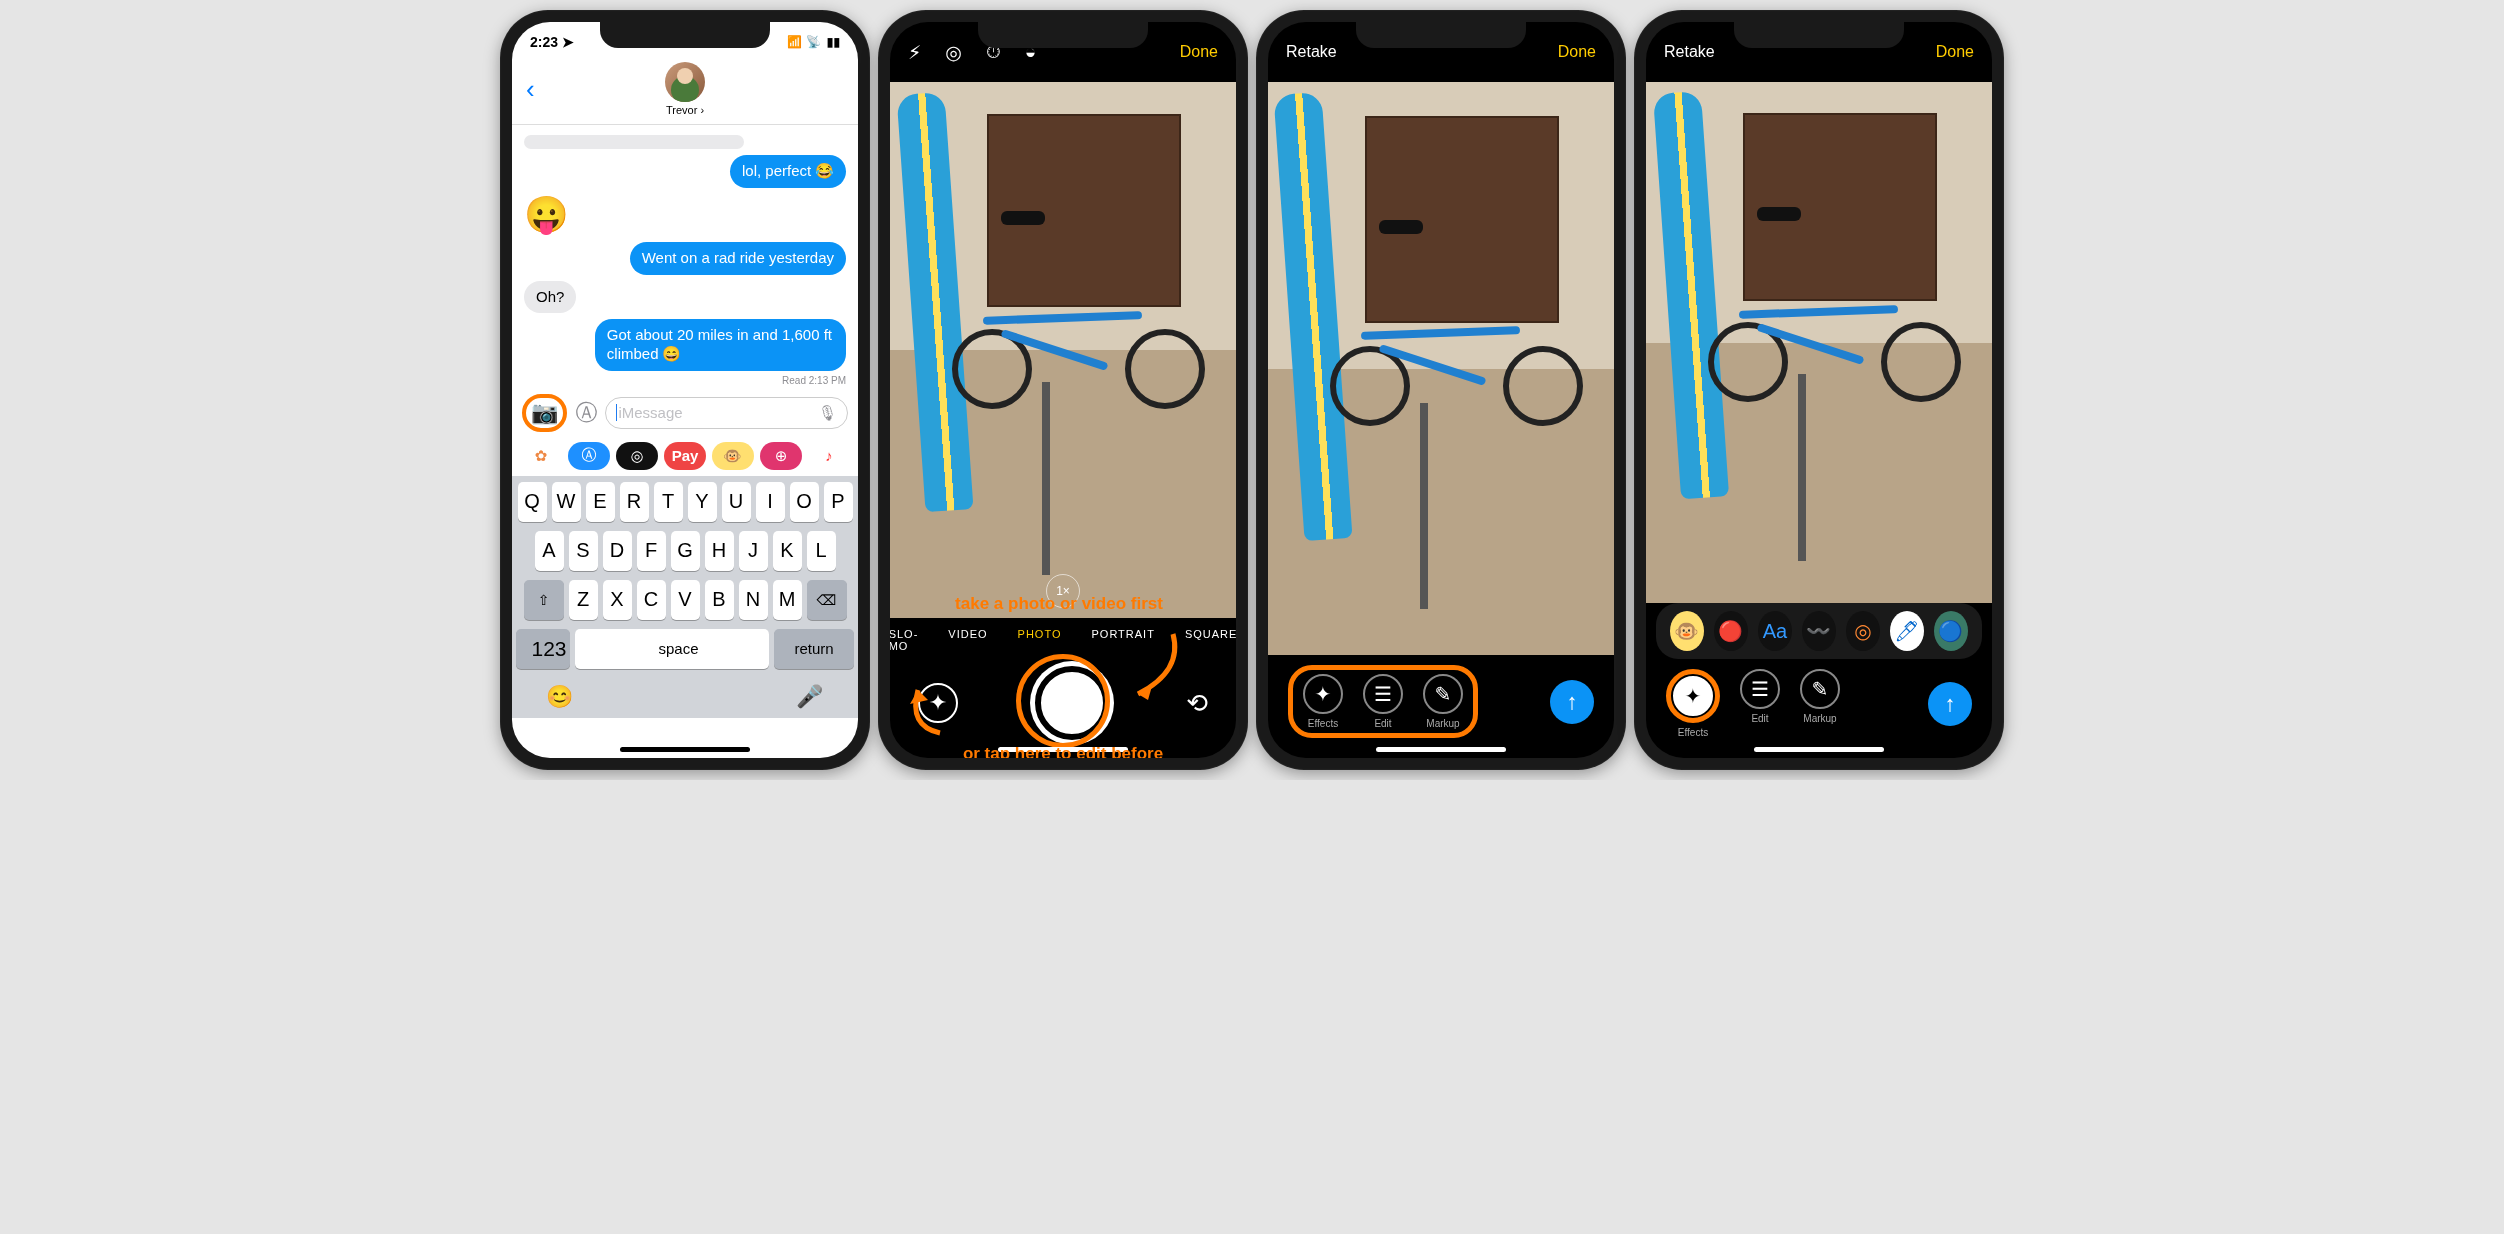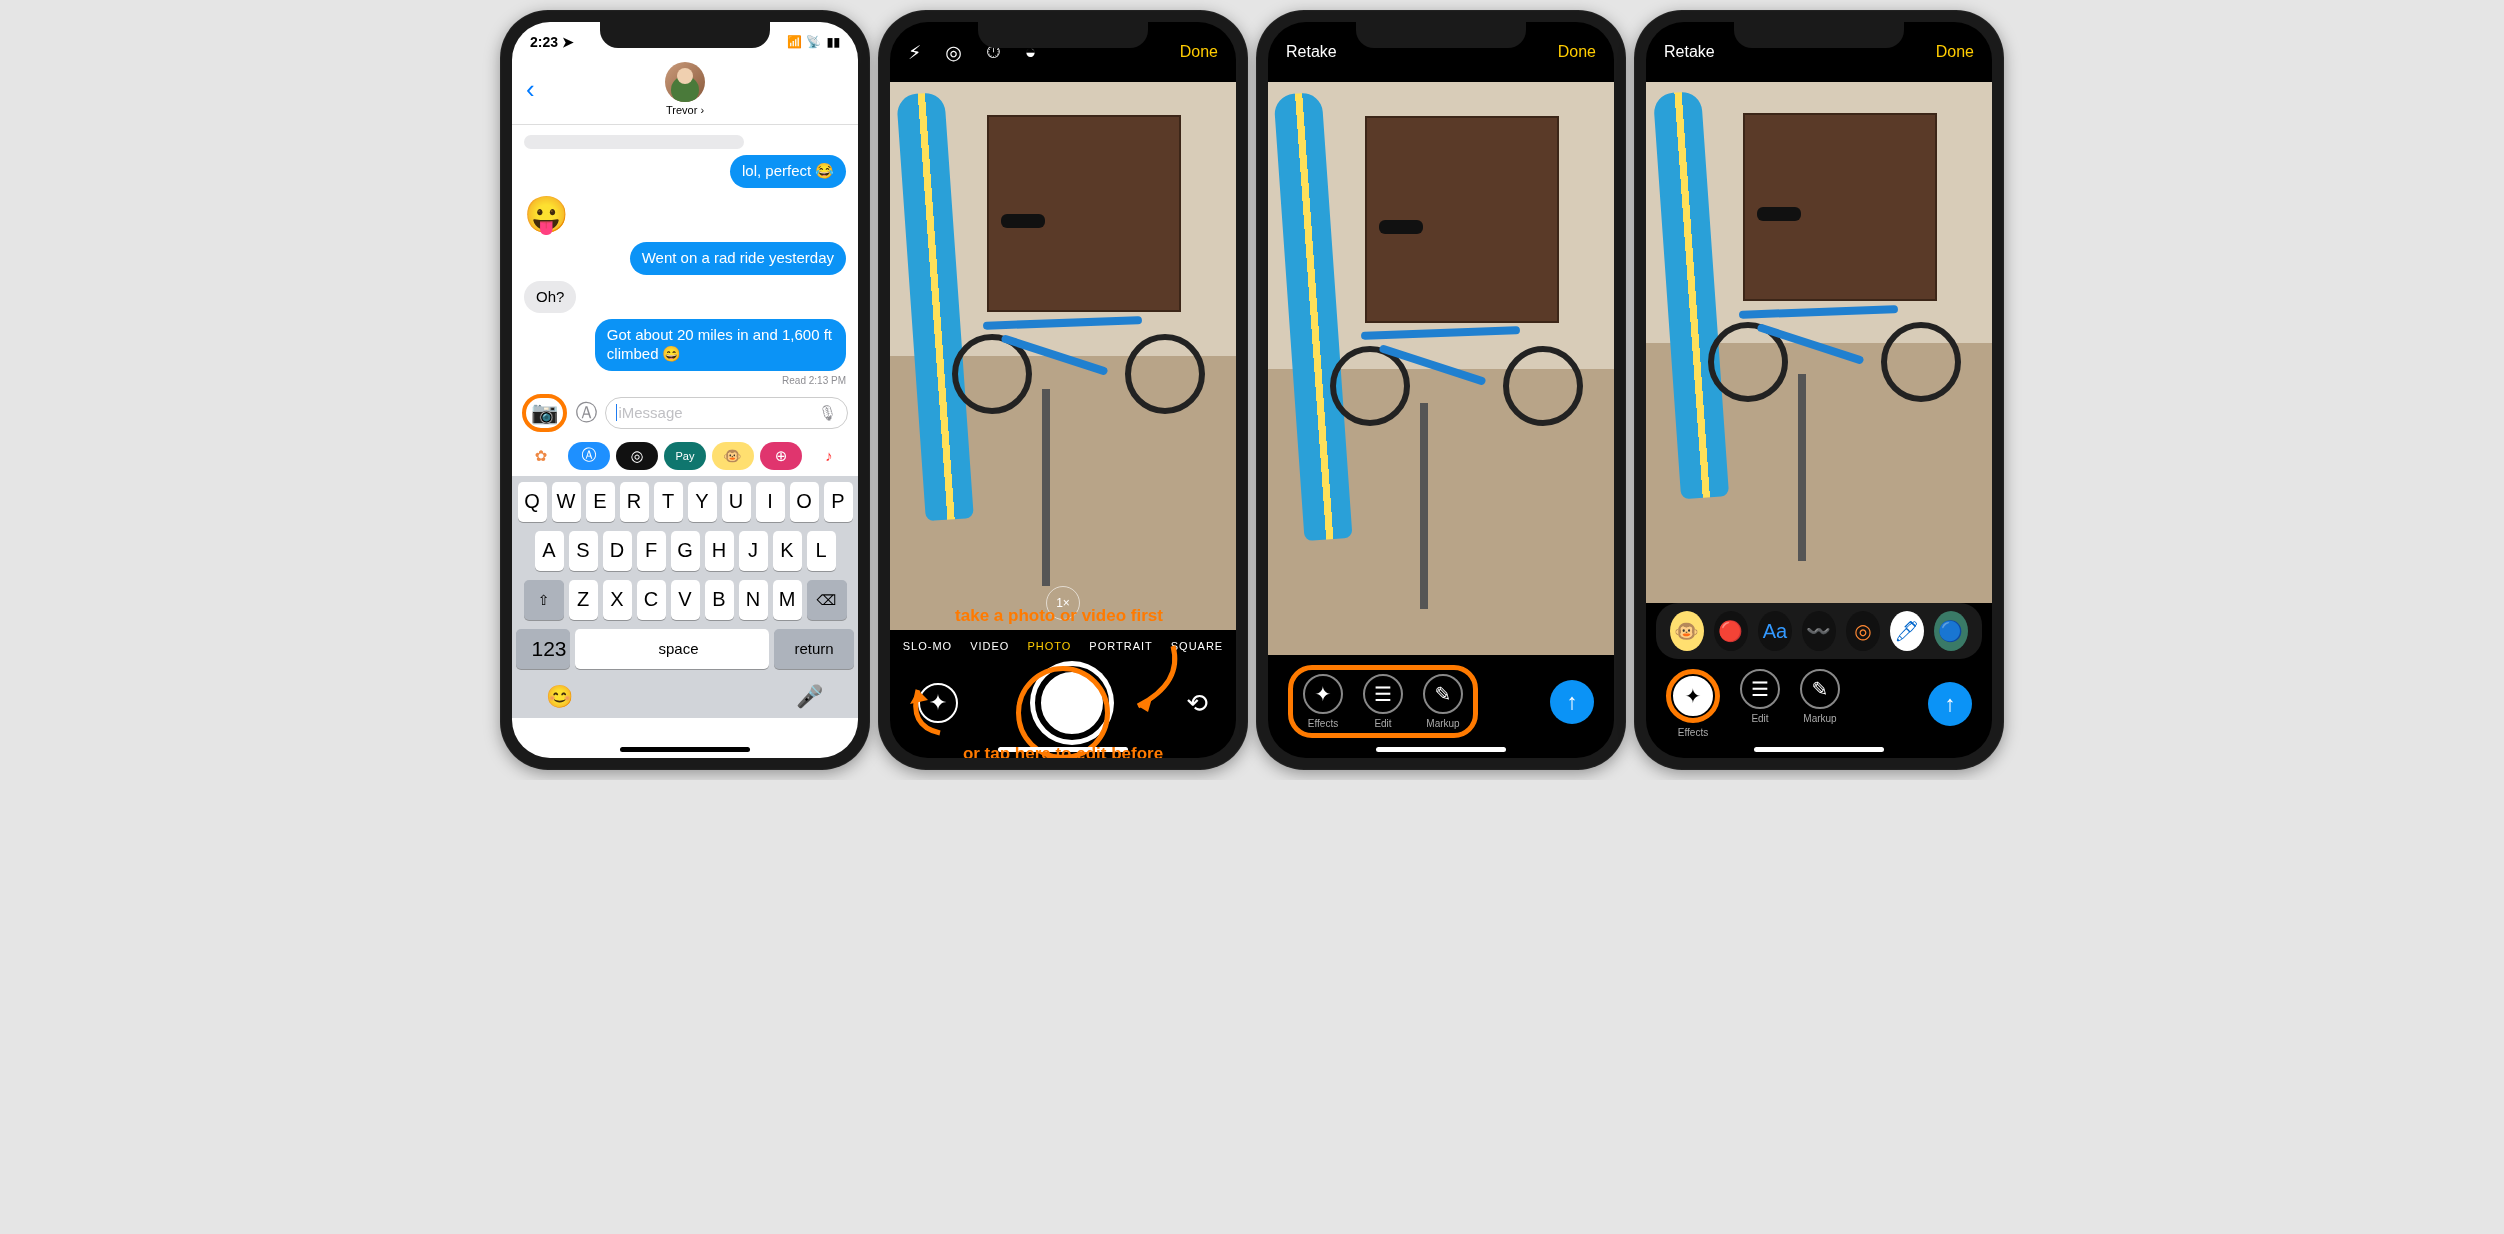--- a/index.html
+++ b/index.html
@@ -166,21 +166,21 @@
   position:absolute; left:44%; top:56%; width:8px; height:36%;
   background:#555;
 }
 .zoom-badge {
   position:absolute; left:50%; bottom:10px; transform:translateX(-50%);
   width:34px;height:34px;border:1px solid rgba(255,255,255,0.6);border-radius:50%;
   color:#fff;display:flex;align-items:center;justify-content:center;font-size:12px;
 }
 
 .cam-modes {
-  display:flex; justify-content:center; gap:18px; color:#fff;
+  display:flex; justify-content:center; gap:30px; color:#fff;
   font-size:11px; letter-spacing:1px; padding:10px 0 8px;
 }
 .cam-modes .active { color:#ffcc00; }
 .shutter-row {
   display:flex; align-items:center; justify-content:space-between;
   padding: 6px 28px 18px;
 }
 .effects-btn {
   width:40px;height:40px;border:2px solid #fff;border-radius:50%;
   display:flex;align-items:center;justify-content:center;color:#fff;font-size:22px;
@@ -280,21 +280,21 @@
     <div class="app-strip">
       <div class="app-icon" style="background:#fff;color:#e84">
           <span>✿</span>
         </div>
       <div class="app-icon" style="background:#1e90ff">
           <span>Ⓐ</span>
         </div>
       <div class="app-icon" style="background:#111">
           <span>◎</span>
         </div>
-      <div class="app-icon" style="background:#0f766e;font-size:11px;font-weight:400">
+      <div class="app-icon" style="background:#ef4444;font-size:15px;font-weight:700">
           <span>Pay</span>
         </div>
       <div class="app-icon" style="background:#ffdf70">
           <span>🐵</span>
         </div>
       <div class="app-icon" style="background:#e0356e">
           <span>⊕</span>
         </div>
       <div class="app-icon" style="background:#fff;color:#f33">
           <span>♪</span>

